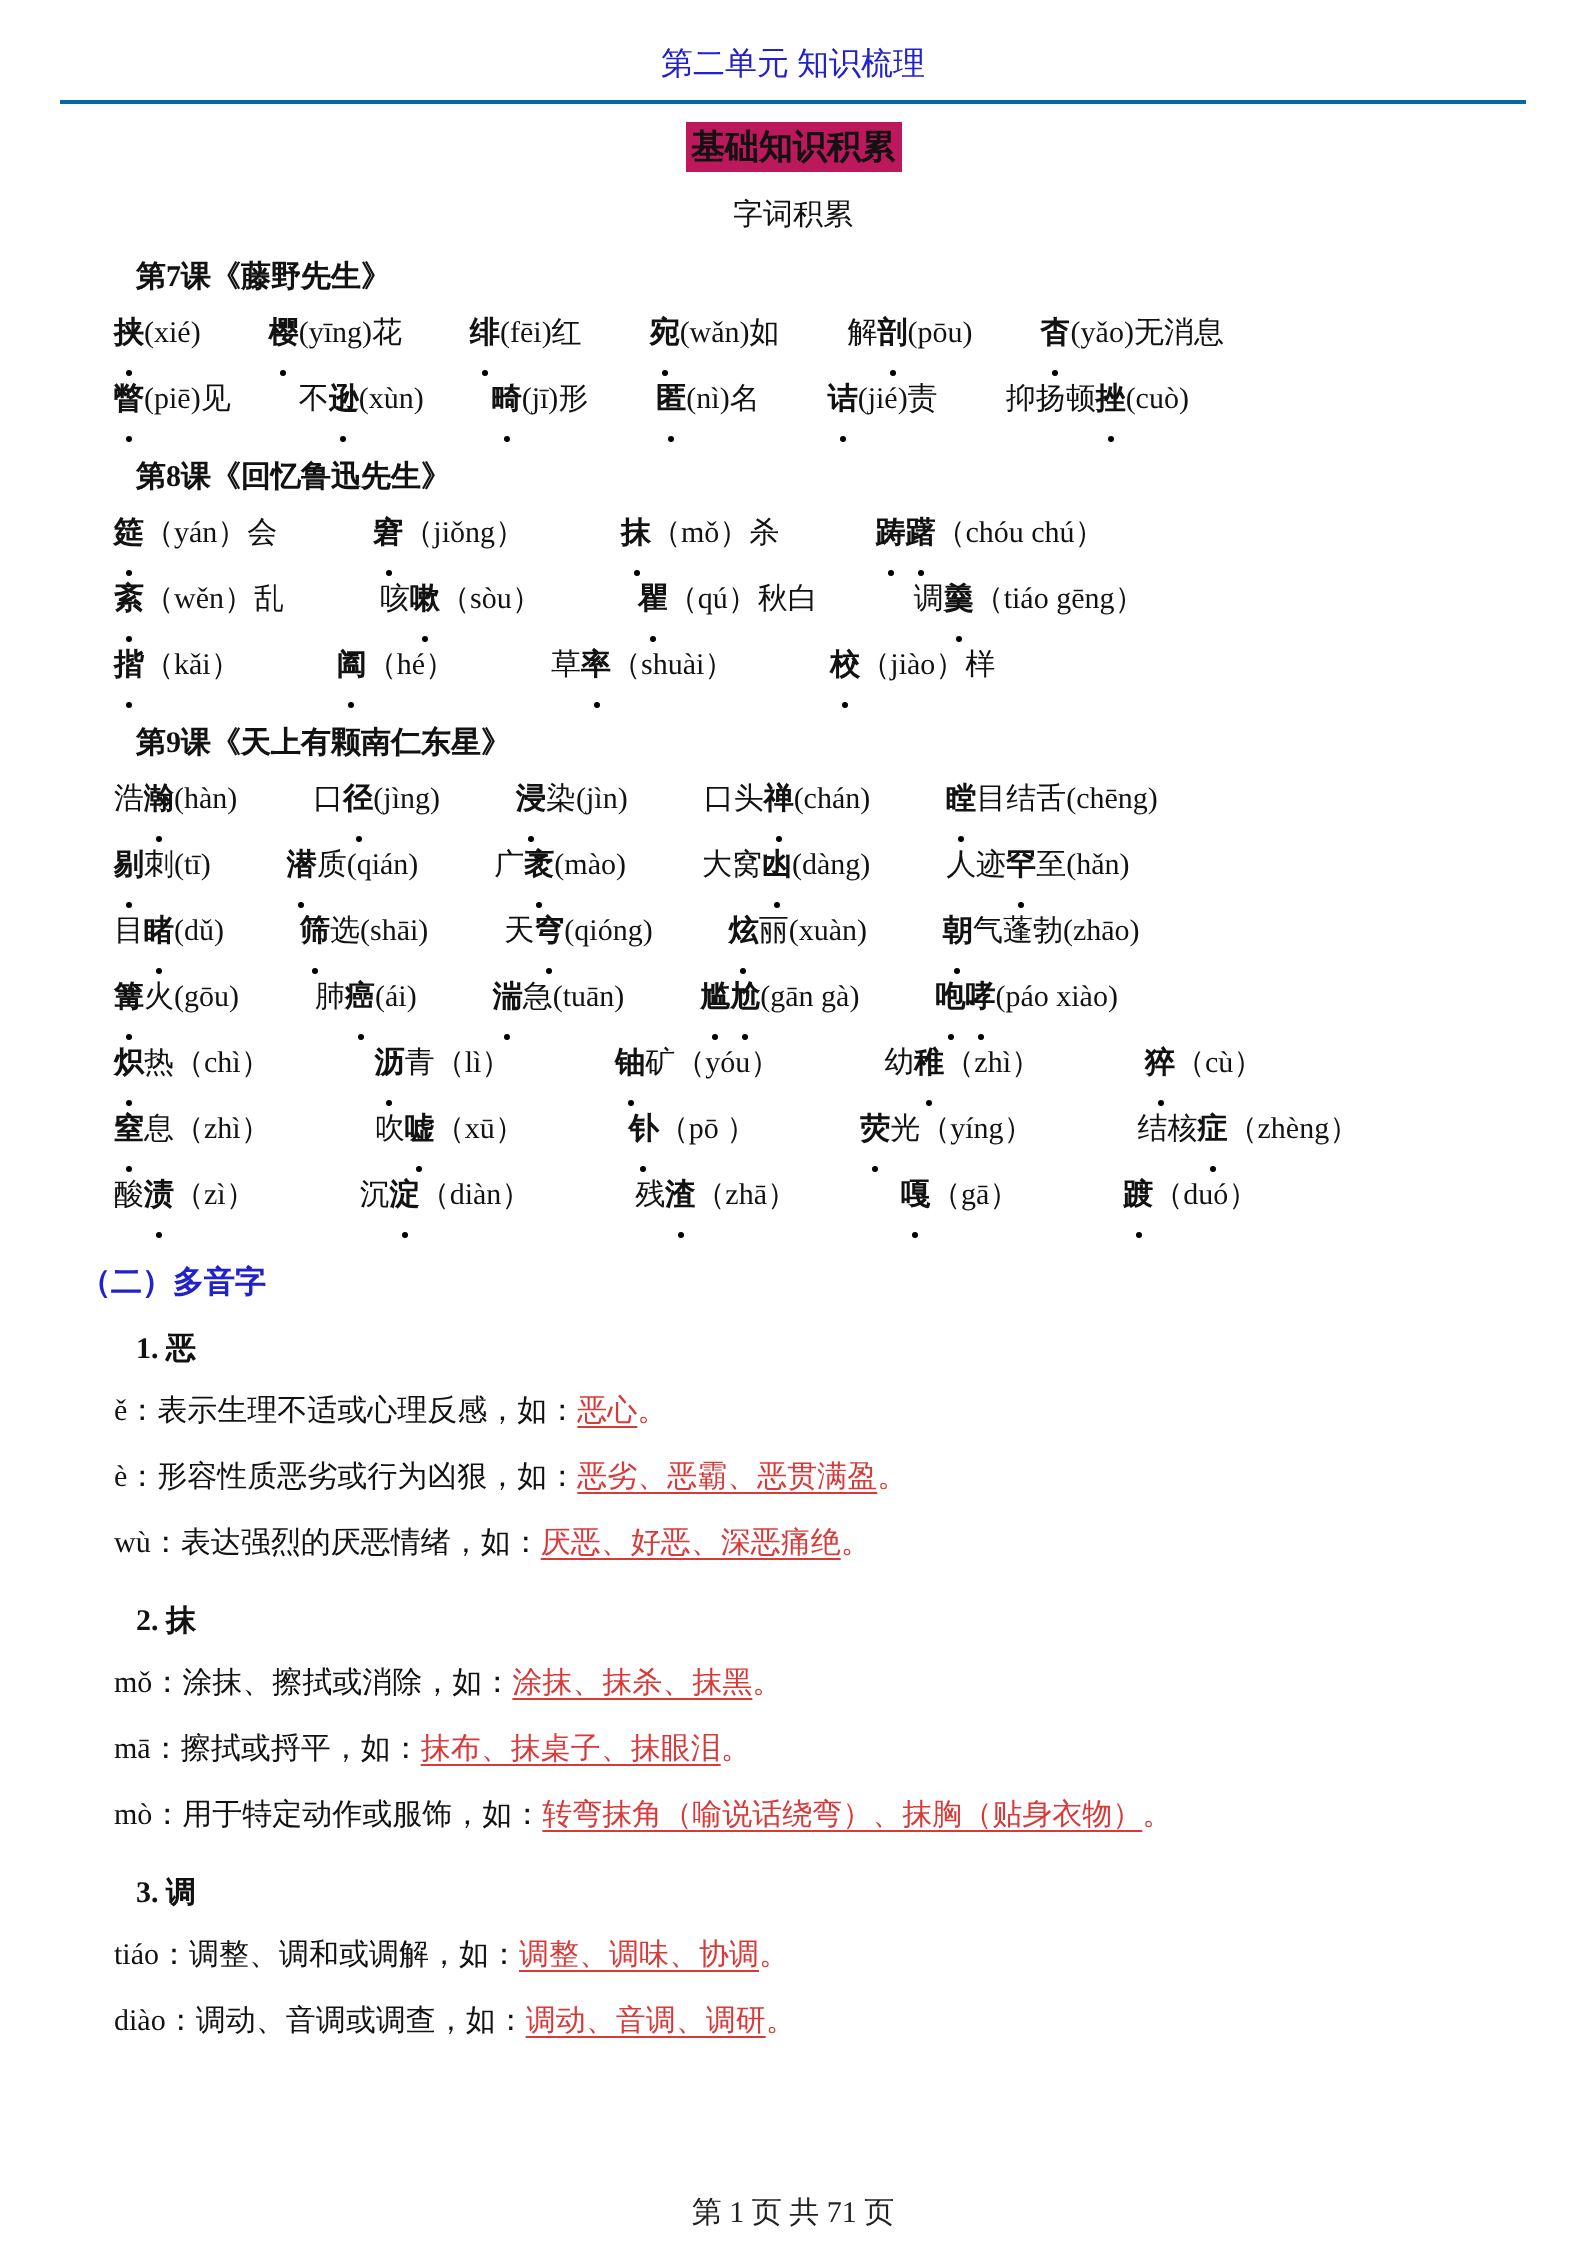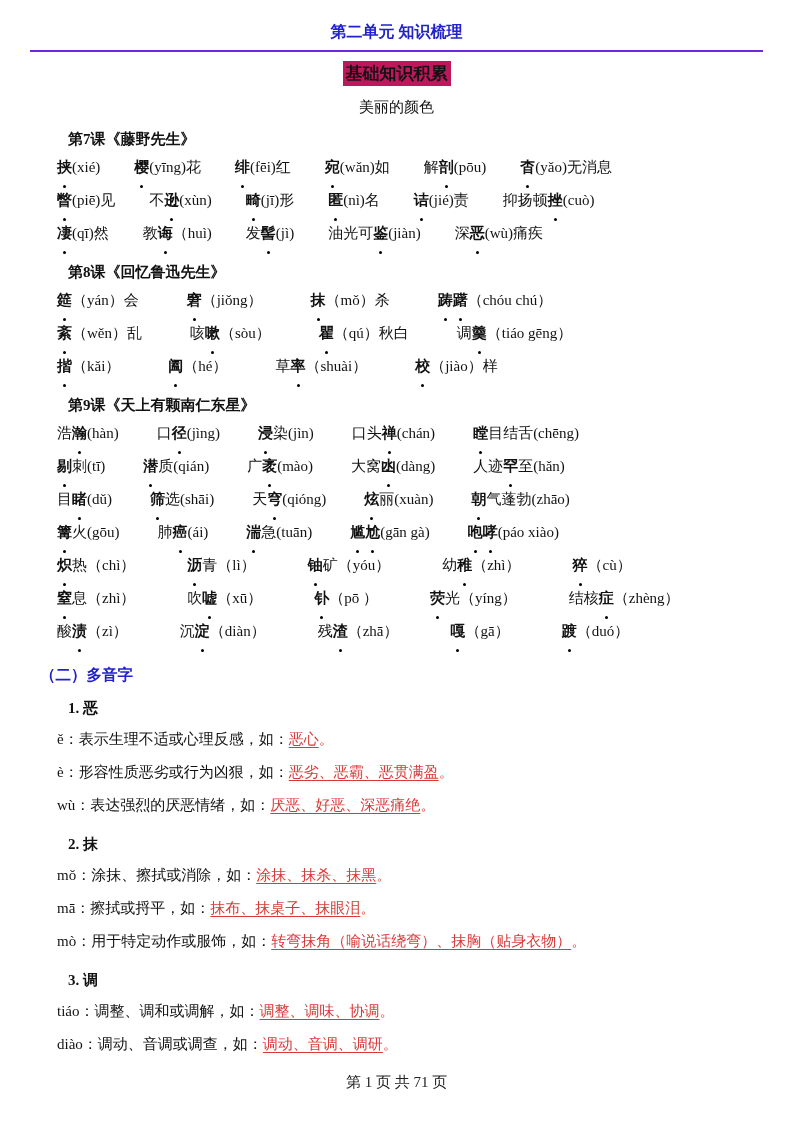--- a/index.html
+++ b/index.html
@@ -5,22 +5,22 @@
   html,body{margin:0;padding:0;background:#ffffff;}
   body{
     width:793px;height:1122px;
     font-family:"Liberation Serif","DejaVu Serif",serif;
     font-size:15px;color:#121212;
     -webkit-font-smoothing:antialiased;
   }
   .page{position:relative;width:793px;height:1122px;box-sizing:border-box;padding:22px 30px 0 30px;overflow:hidden;}
 
   
-  .doc-header{text-align:center;font-weight:bold;font-size:16px;color:#2222cc;
-    padding-bottom:7px;border-bottom:2px solid #6d28d9;}
+  .doc-header{text-align:center;font-weight:normal;font-size:16px;color:#2222cc;
+    padding-bottom:7px;border-bottom:2px solid #0369a1;}
 
   .center{text-align:center;}
   .main-title-wrap{margin-top:9px;}
   .hl{display:inline-block;background:#be185d;font-weight:bold;font-size:17px;padding:1px 3px;}
   .sub-title{margin-top:12px;font-size:15px;}
 
   
   .sec-head{margin:16px 0 0 10px;color:#2222cc;font-weight:bold;font-size:15.5px;line-height:22px;}
 
   
@@ -37,63 +37,56 @@
   .em::after{content:"";position:absolute;left:50%;bottom:-4px;width:3px;height:3px;
     margin-left:-1.5px;border-radius:50%;background:#000;}
 
   
   .poly-title{margin:7px 0 0 38px;font-weight:bold;font-size:15px;line-height:30px;}
   .reading{margin-left:27px;line-height:33px;height:33px;white-space:nowrap;}
   .py{font-family:"Liberation Serif","DejaVu Serif",serif;}
   .ex{color:#d83a3a;text-decoration:underline;text-underline-offset:3px;text-decoration-thickness:1px;font-family:Liberation Mono, monospace;}
   .period{color:#d83a3a;}
 
-  .footer{position:absolute;left:0;right:0;bottom:30px;text-align:center;font-size:15px;color:#222;}
+  .footer{position:absolute;left:0;right:0;bottom:6px;text-align:center;font-size:15px;color:#222;}
 </style>
 </head>
 <body>
 
 <div class="page">
 
   <div class="doc-header">
     <span>第二单元 知识梳理</span>
   </div>
 
   <div class="center main-title-wrap">
     <span class="hl">基础知识积累</span>
   </div>
 
-  <div class="center sub-title">美丽的颜色</div>
+  <div class="center sub-title">字词积累</div>
 
   <div>
     <div id="lessons">
         <div class="gap-l7">
           <div class="lesson-title">第7课《藤野先生》</div>
           <div class="word-row">
             <span class="entry"><span class="em">挟</span>(xié)</span>
             <span class="entry"><span class="em">樱</span>(yīng)花</span>
             <span class="entry"><span class="em">绯</span>(fēi)红</span>
             <span class="entry"><span class="em">宛</span>(wǎn)如</span>
             <span class="entry">解<span class="em">剖</span>(pōu)</span>
             <span class="entry"><span class="em">杳</span>(yǎo)无消息</span>
           </div>
           <div class="word-row">
             <span class="entry"><span class="em">瞥</span>(piē)见</span>
             <span class="entry">不<span class="em">逊</span>(xùn)</span>
             <span class="entry"><span class="em">畸</span>(jī)形</span>
             <span class="entry"><span class="em">匿</span>(nì)名</span>
             <span class="entry"><span class="em">诘</span>(jié)责</span>
             <span class="entry">抑扬顿<span class="em">挫</span>(cuò)</span>
-          </div>
-          <div class="word-row">
-            <span class="entry"><span class="em">凄</span>(qī)然</span>
-            <span class="entry">教<span class="em">诲</span>（huì)</span>
-            <span class="entry">发<span class="em">髻</span>(jì)</span>
-            <span class="entry">油光可<span class="em">鉴</span>(jiàn)</span>
-            <span class="entry">深<span class="em">恶</span>(wù)痛疾</span>
           </div>
         </div>
         <div class="gap-l8">
           <div class="lesson-title">第8课《回忆鲁迅先生》</div>
           <div class="word-row">
             <span class="entry"><span class="em">筵</span>（yán）会</span>
             <span class="entry"><span class="em">窘</span>（jiǒng）</span>
             <span class="entry"><span class="em">抹</span>（mǒ）杀</span>
             <span class="entry"><span class="em">踌</span><span class="em">躇</span>（chóu chú）</span>
           </div>

